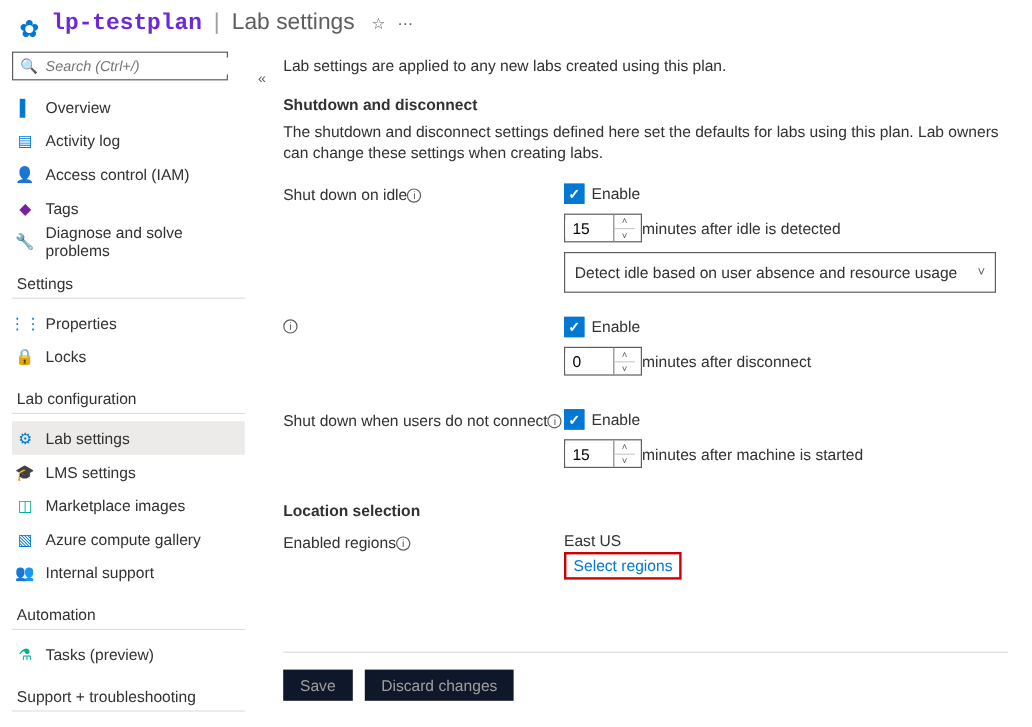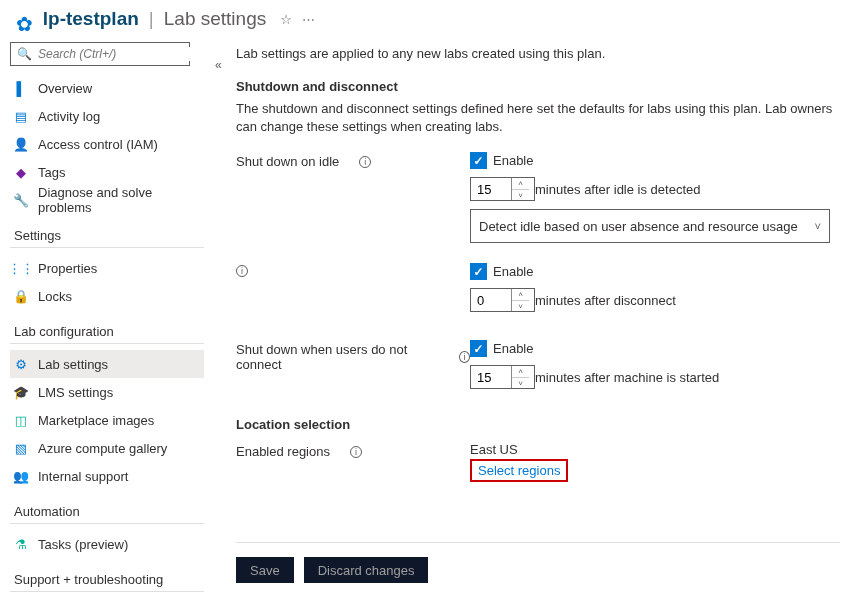--- a/index.html
+++ b/index.html
@@ -19,21 +19,21 @@
       gap: 10px;
     }
     .gear {
       color: #0078d4;
       font-size: 20px;
       position: relative;
       top: 4px;
     }
     .title-block { flex: 1; }
     .title-line { display: flex; align-items: center; gap: 10px; }
-    .title-main { font-size: 19px; font-weight: 600; color: #0c4a6e; }
+    .title-main { font-size: 19px; font-weight: 600; color: #6d28d9; font-family: Liberation Mono, monospace; }
     .title-sep { font-size: 19px; color: #a19f9d; font-weight: 300; }
     .title-sub { font-size: 19px; color: #605e5c; font-weight: 400; }
     .title-actions { font-size: 13px; color: #605e5c; margin-left: 4px; display: flex; gap: 10px;}
     .subtitle { font-size: 12px; color: #605e5c; margin-top: 0px; }
     .layout {
       display: flex;
       height: calc(100% - 48px);
     }
     .sidebar {
       width: 212px;
@@ -97,21 +97,21 @@
       font-size: 13px;
     }
     .intro { margin-bottom: 18px; color: #323130; }
     .section-head { font-weight: 600; font-size: 13px; margin-bottom: 6px; }
     .section-desc { margin-bottom: 16px; color: #323130; line-height: 1.4; }
     .form-row {
       display: flex;
       align-items: flex-start;
       margin-bottom: 8px;
     }
-    .label-col { width: 234px; padding-top: 2px; display: flex; align-items: center; gap: 20px; }
+    .label-col { width: 234px; padding-top: 2px; display: flex; align-items: center; gap: 0; }
     .info-icon {
       width: 12px; height: 12px; border: 1px solid #605e5c; border-radius: 50%;
       display: inline-flex; align-items: center; justify-content: center;
       font-size: 9px; color: #605e5c;
     }
     .control-col { flex: 1; }
     .chk-line { display: flex; align-items: center; gap: 6px; margin-bottom: 8px; }
     .chk {
       width: 17px; height: 17px; background: #0078d4; border: 1px solid #0078d4;
       display: inline-flex; align-items: center; justify-content: center;

